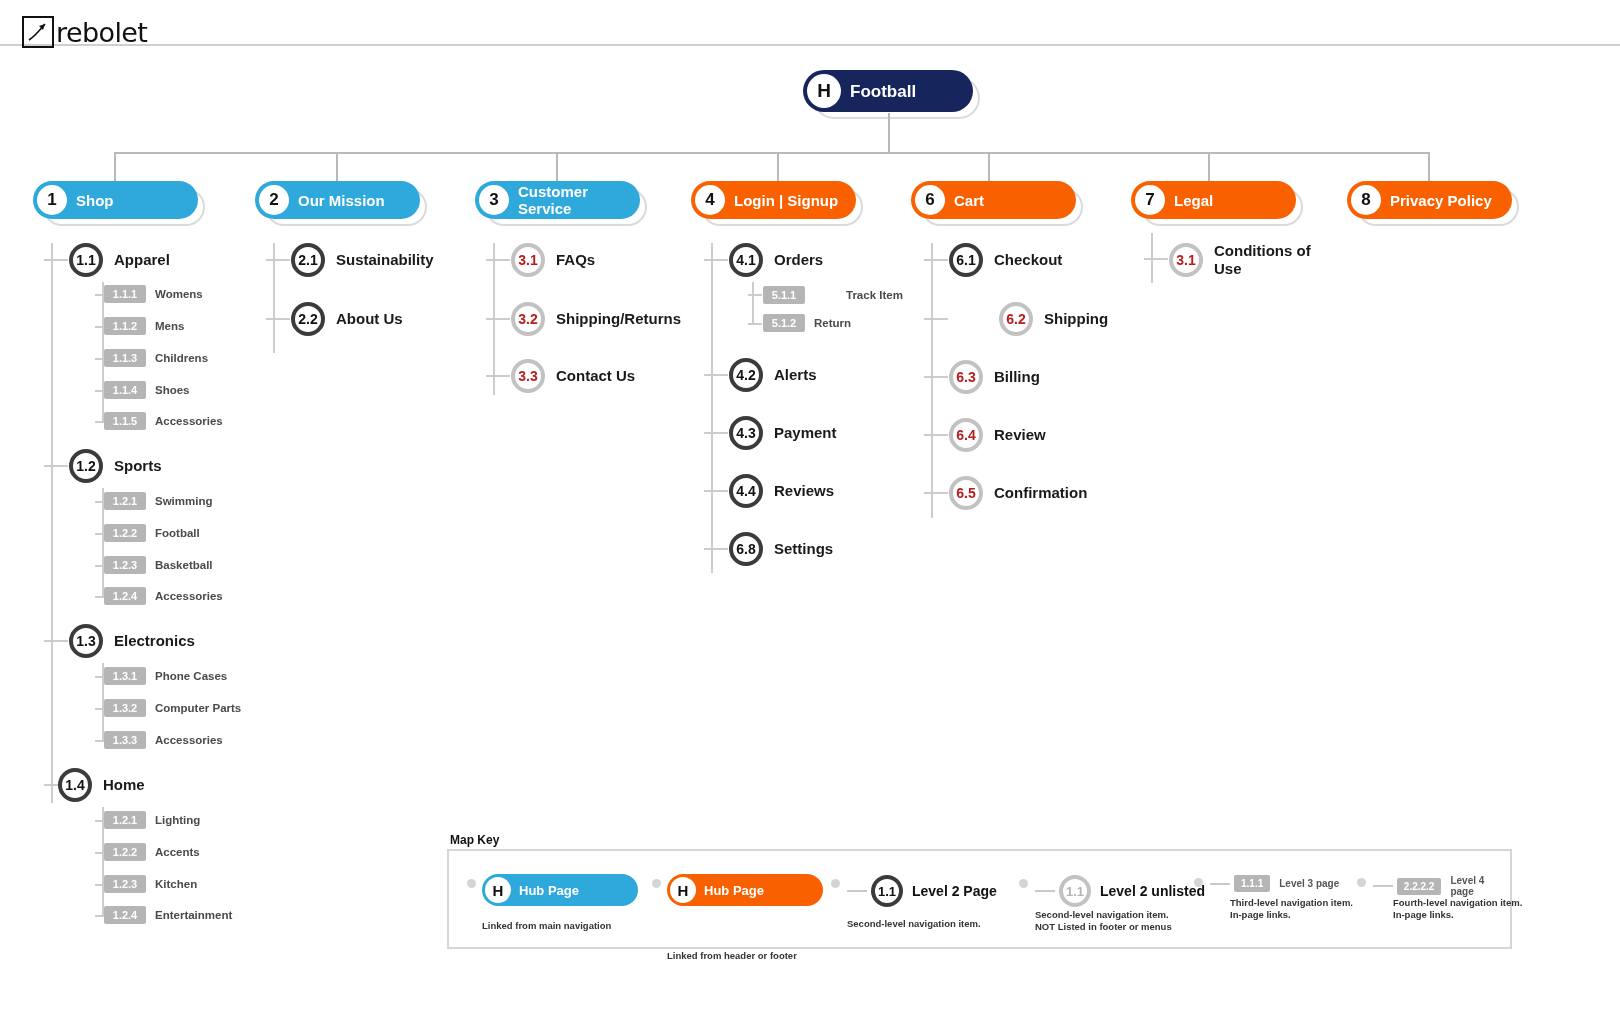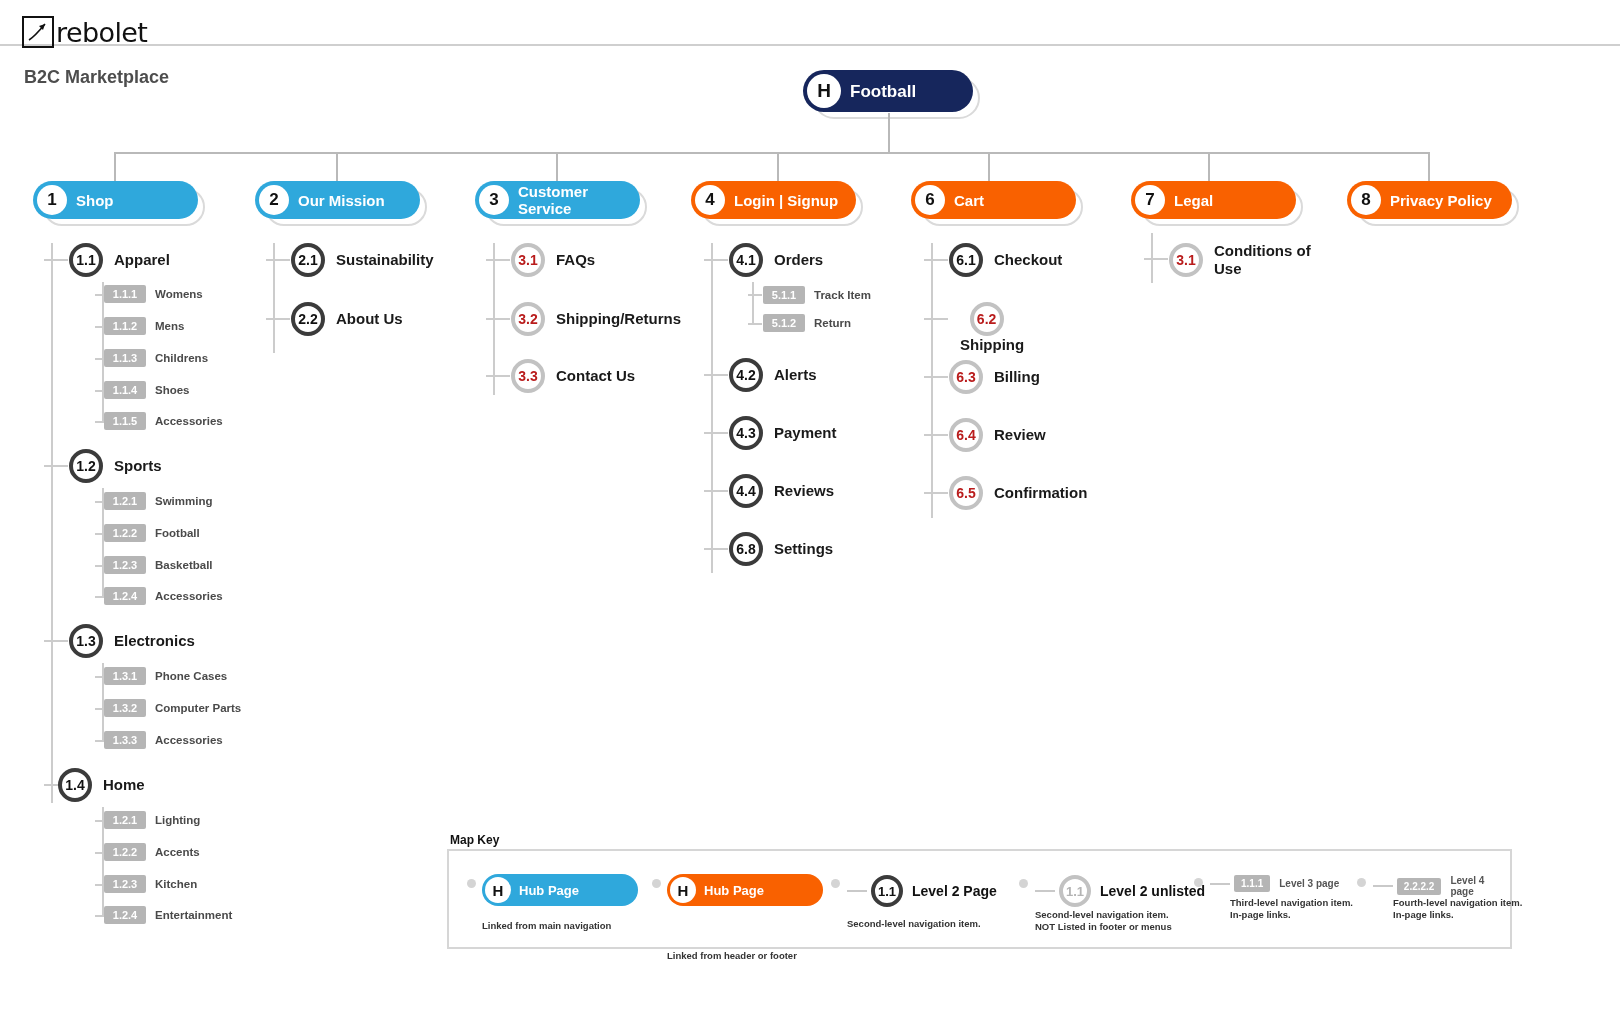--- a/index.html
+++ b/index.html
@@ -133,21 +133,20 @@
       <svg width="26" height="26" viewBox="0 0 26 26" aria-hidden="true">
         <path d="M4 21 C9 18 15 11 20 5" stroke="#111" stroke-width="1.6" fill="none"></path>
         <path d="M20 5 L14 7 L18 11 Z" fill="#111"></path>
       </svg>
     </span>
     <span id="logo-word">rebolet</span>
   </div>
 </div>
 
 <div id="doc-title">
-  <div>B2C Marketplace</div>
 </div>
 
 <div class="ln vln" style="left:888px;top:113px;width:2px;height:40px;"></div>
 <div class="ln hln" style="left:114px;top:152px;width:1316px;height:2px;"></div>
 <div class="ln vln" style="left:114px;top:152px;width:2px;height:30px;"></div>
 <div class="ln vln" style="left:336px;top:152px;width:2px;height:30px;"></div>
 <div class="ln vln" style="left:556px;top:152px;width:2px;height:30px;"></div>
 <div class="ln vln" style="left:777px;top:152px;width:2px;height:30px;"></div>
 <div class="ln vln" style="left:988px;top:152px;width:2px;height:30px;"></div>
 <div class="ln vln" style="left:1208px;top:152px;width:2px;height:30px;"></div>
@@ -339,21 +338,21 @@
 <div class="ln hln ln-lt" style="left:704px;top:490px;width:24px;"></div>
 <div class="ln hln ln-lt" style="left:704px;top:548px;width:24px;"></div>
 
 <div class="n2" style="left:729px;top:243px;">
   <span class="circ">4.1</span>
   <span class="lbl">Orders</span>
 </div>
 <div class="ln vln ln-lt" style="left:752px;top:282px;height:42px;"></div>
 <div class="ln hln ln-lt" style="left:748px;top:294px;width:14px;"></div>
 <div class="ln hln ln-lt" style="left:748px;top:323px;width:14px;"></div>
-<div class="n3" style="left:763px;top:286px;">
+<div class="n3" style="left:763px;top:286px;gap:32px;">
   <span class="tag">5.1.1</span>
   <span class="lbl">Track Item</span>
 </div>
 <div class="n3" style="left:763px;top:314px;">
   <span class="tag">5.1.2</span>
   <span class="lbl">Return</span>
 </div>
 
 <div class="n2" style="left:729px;top:358px;">
   <span class="circ">4.2</span>
@@ -376,21 +375,21 @@
 <div class="ln hln ln-lt" style="left:924px;top:259px;width:24px;"></div>
 <div class="ln hln ln-lt" style="left:924px;top:318px;width:24px;"></div>
 <div class="ln hln ln-lt" style="left:924px;top:376px;width:24px;"></div>
 <div class="ln hln ln-lt" style="left:924px;top:434px;width:24px;"></div>
 <div class="ln hln ln-lt" style="left:924px;top:492px;width:24px;"></div>
 
 <div class="n2" style="left:949px;top:243px;">
   <span class="circ">6.1</span>
   <span class="lbl">Checkout</span>
 </div>
-<div class="n2 muted" style="left:949px;top:302px;flex-direction:column;">
+<div class="n2 muted" style="left:999px;top:302px;">
   <span class="circ">6.2</span>
   <span class="lbl">Shipping</span>
 </div>
 <div class="n2 muted" style="left:949px;top:360px;">
   <span class="circ">6.3</span>
   <span class="lbl">Billing</span>
 </div>
 <div class="n2 muted" style="left:949px;top:418px;">
   <span class="circ">6.4</span>
   <span class="lbl">Review</span>

